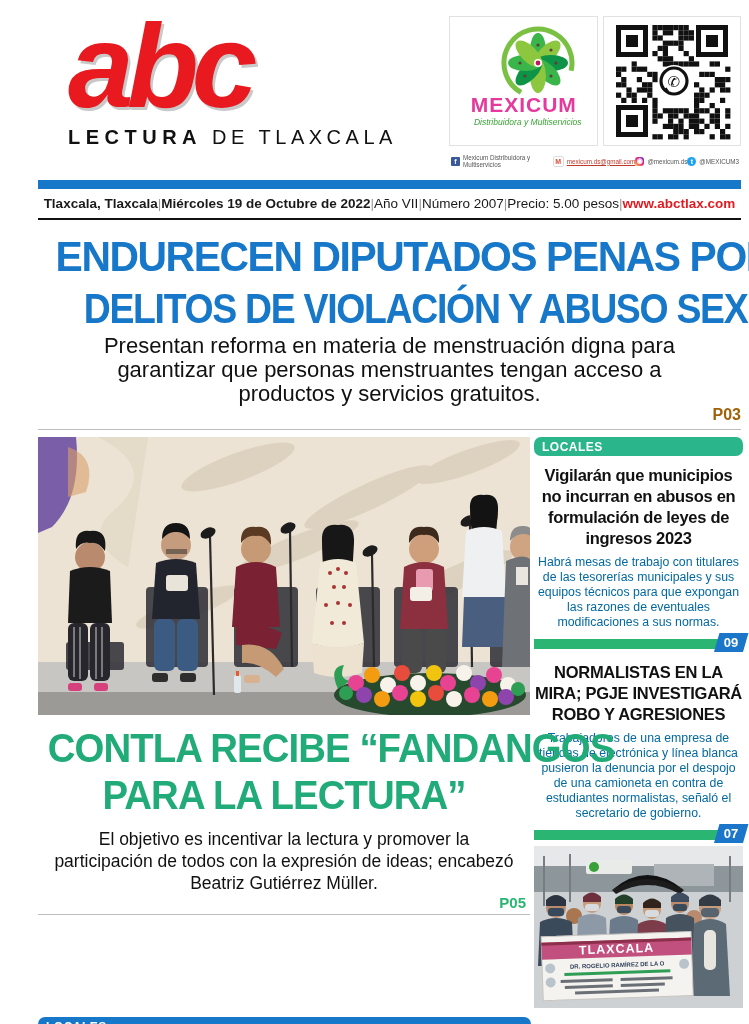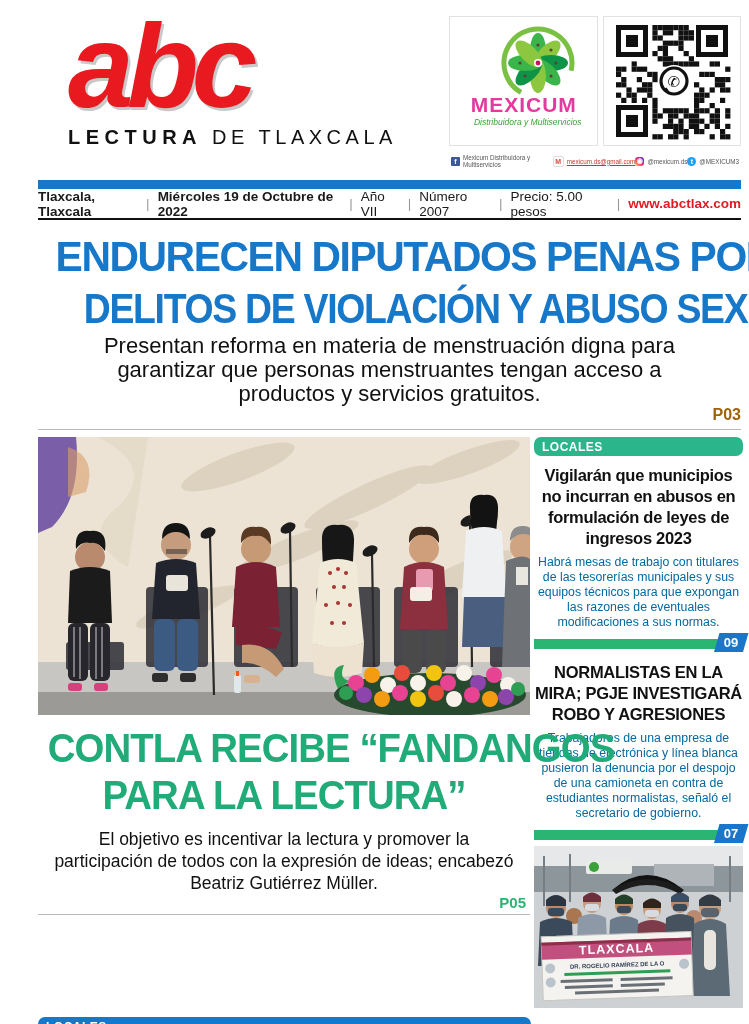--- a/index.html
+++ b/index.html
@@ -23,21 +23,21 @@
   .social-item{display:flex;align-items:center;gap:3px;font-size:6.3px;color:#555;}
   .si{width:9px;height:9px;border-radius:2px;display:flex;align-items:center;justify-content:center;color:#fff;font-size:7px;font-weight:bold;flex:0 0 auto;}
   .si.fb{background:#3b5998;border-radius:1px;}
   .si.gm{background:#fff;color:#dd4b39;border:0.5px solid #ddd;}
   .si.ig{background:linear-gradient(45deg,#f9ce34,#ee2a7b,#6228d7);border-radius:3px;}
   .si.tw{background:#1da1f2;border-radius:50%;}
   .social-item u{color:#c0392b;}
 
   
   .blue-rule{height:9px;background:#1777c8;margin-top:2px;}
-  .dateline{height:29px;display:flex;align-items:center;justify-content:center;gap:8px;font-size:13.5px;border-bottom:2px solid #111;}
+  .dateline{height:29px;display:flex;align-items:center;justify-content:center;gap:0;font-size:13.5px;border-bottom:2px solid #111;}
   .dateline .sep{color:#9a9a9a;font-weight:300;}
   .dl-bold{font-weight:bold;}
   .dl-site{font-weight:bold;color:#e11b22;}
 
   
   .lead{margin-top:10px;text-align:center;}
   .hl{font-weight:bold;color:#1777c8;font-size:43px;line-height:52px;white-space:nowrap;letter-spacing:-1.5px;}
   .hl1{transform:scaleX(.95);transform-origin:center;}
   .hl2{transform:scaleX(.87);transform-origin:center;}
   .deck{margin:0 auto 0;font-size:22px;line-height:24px;max-width:640px;color:#111;}

